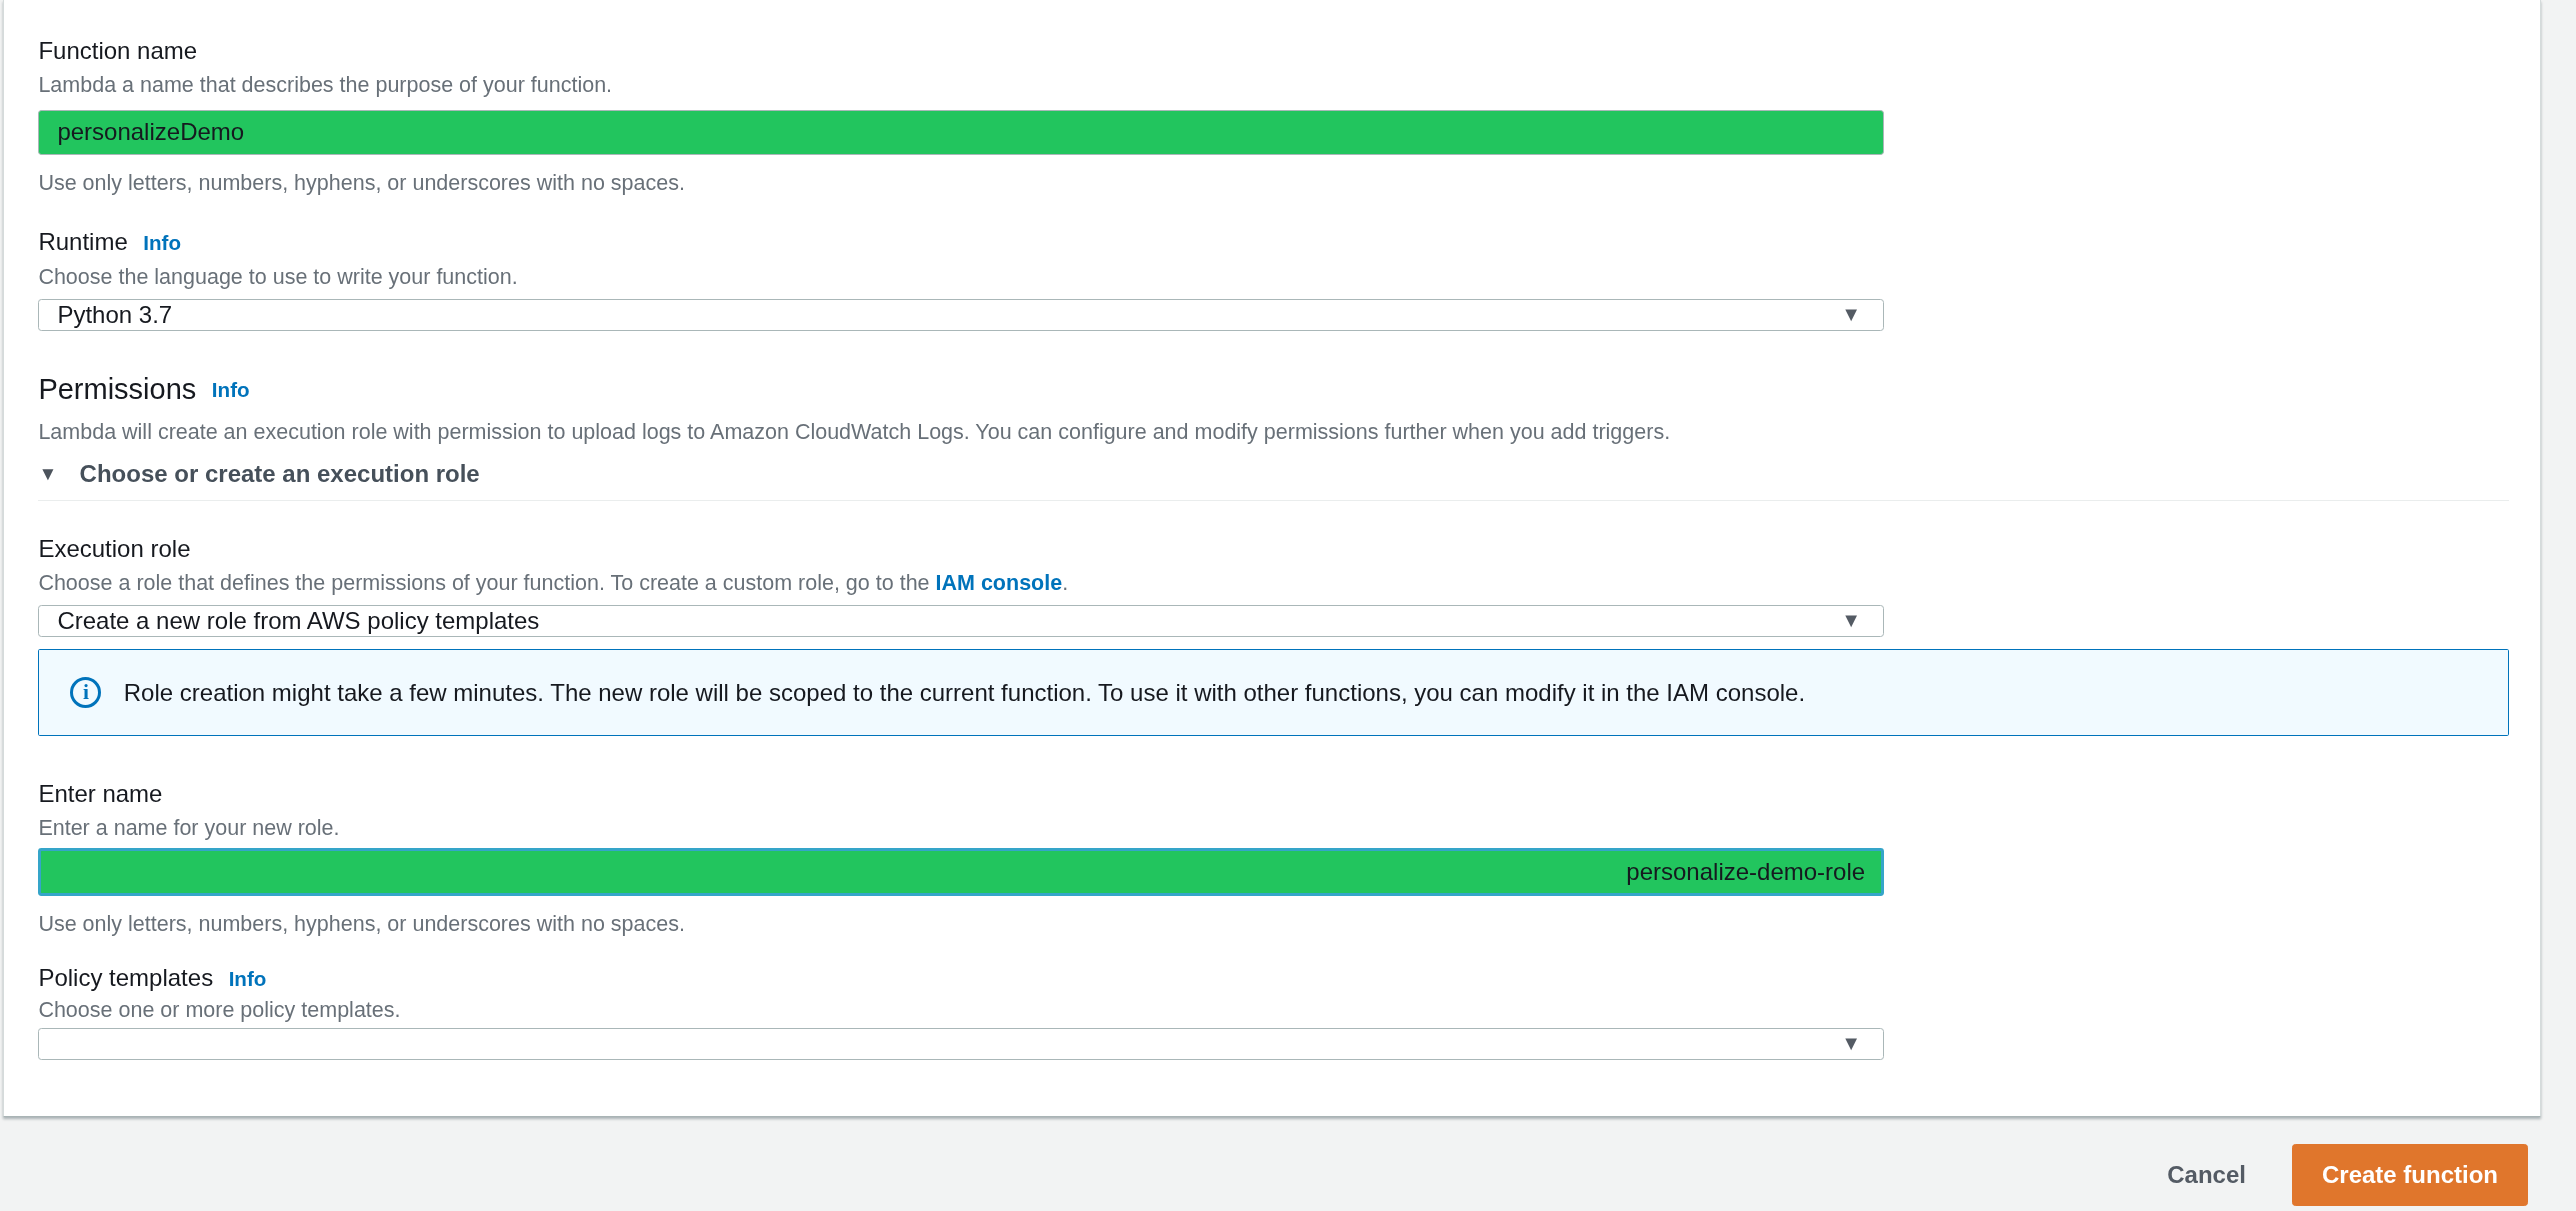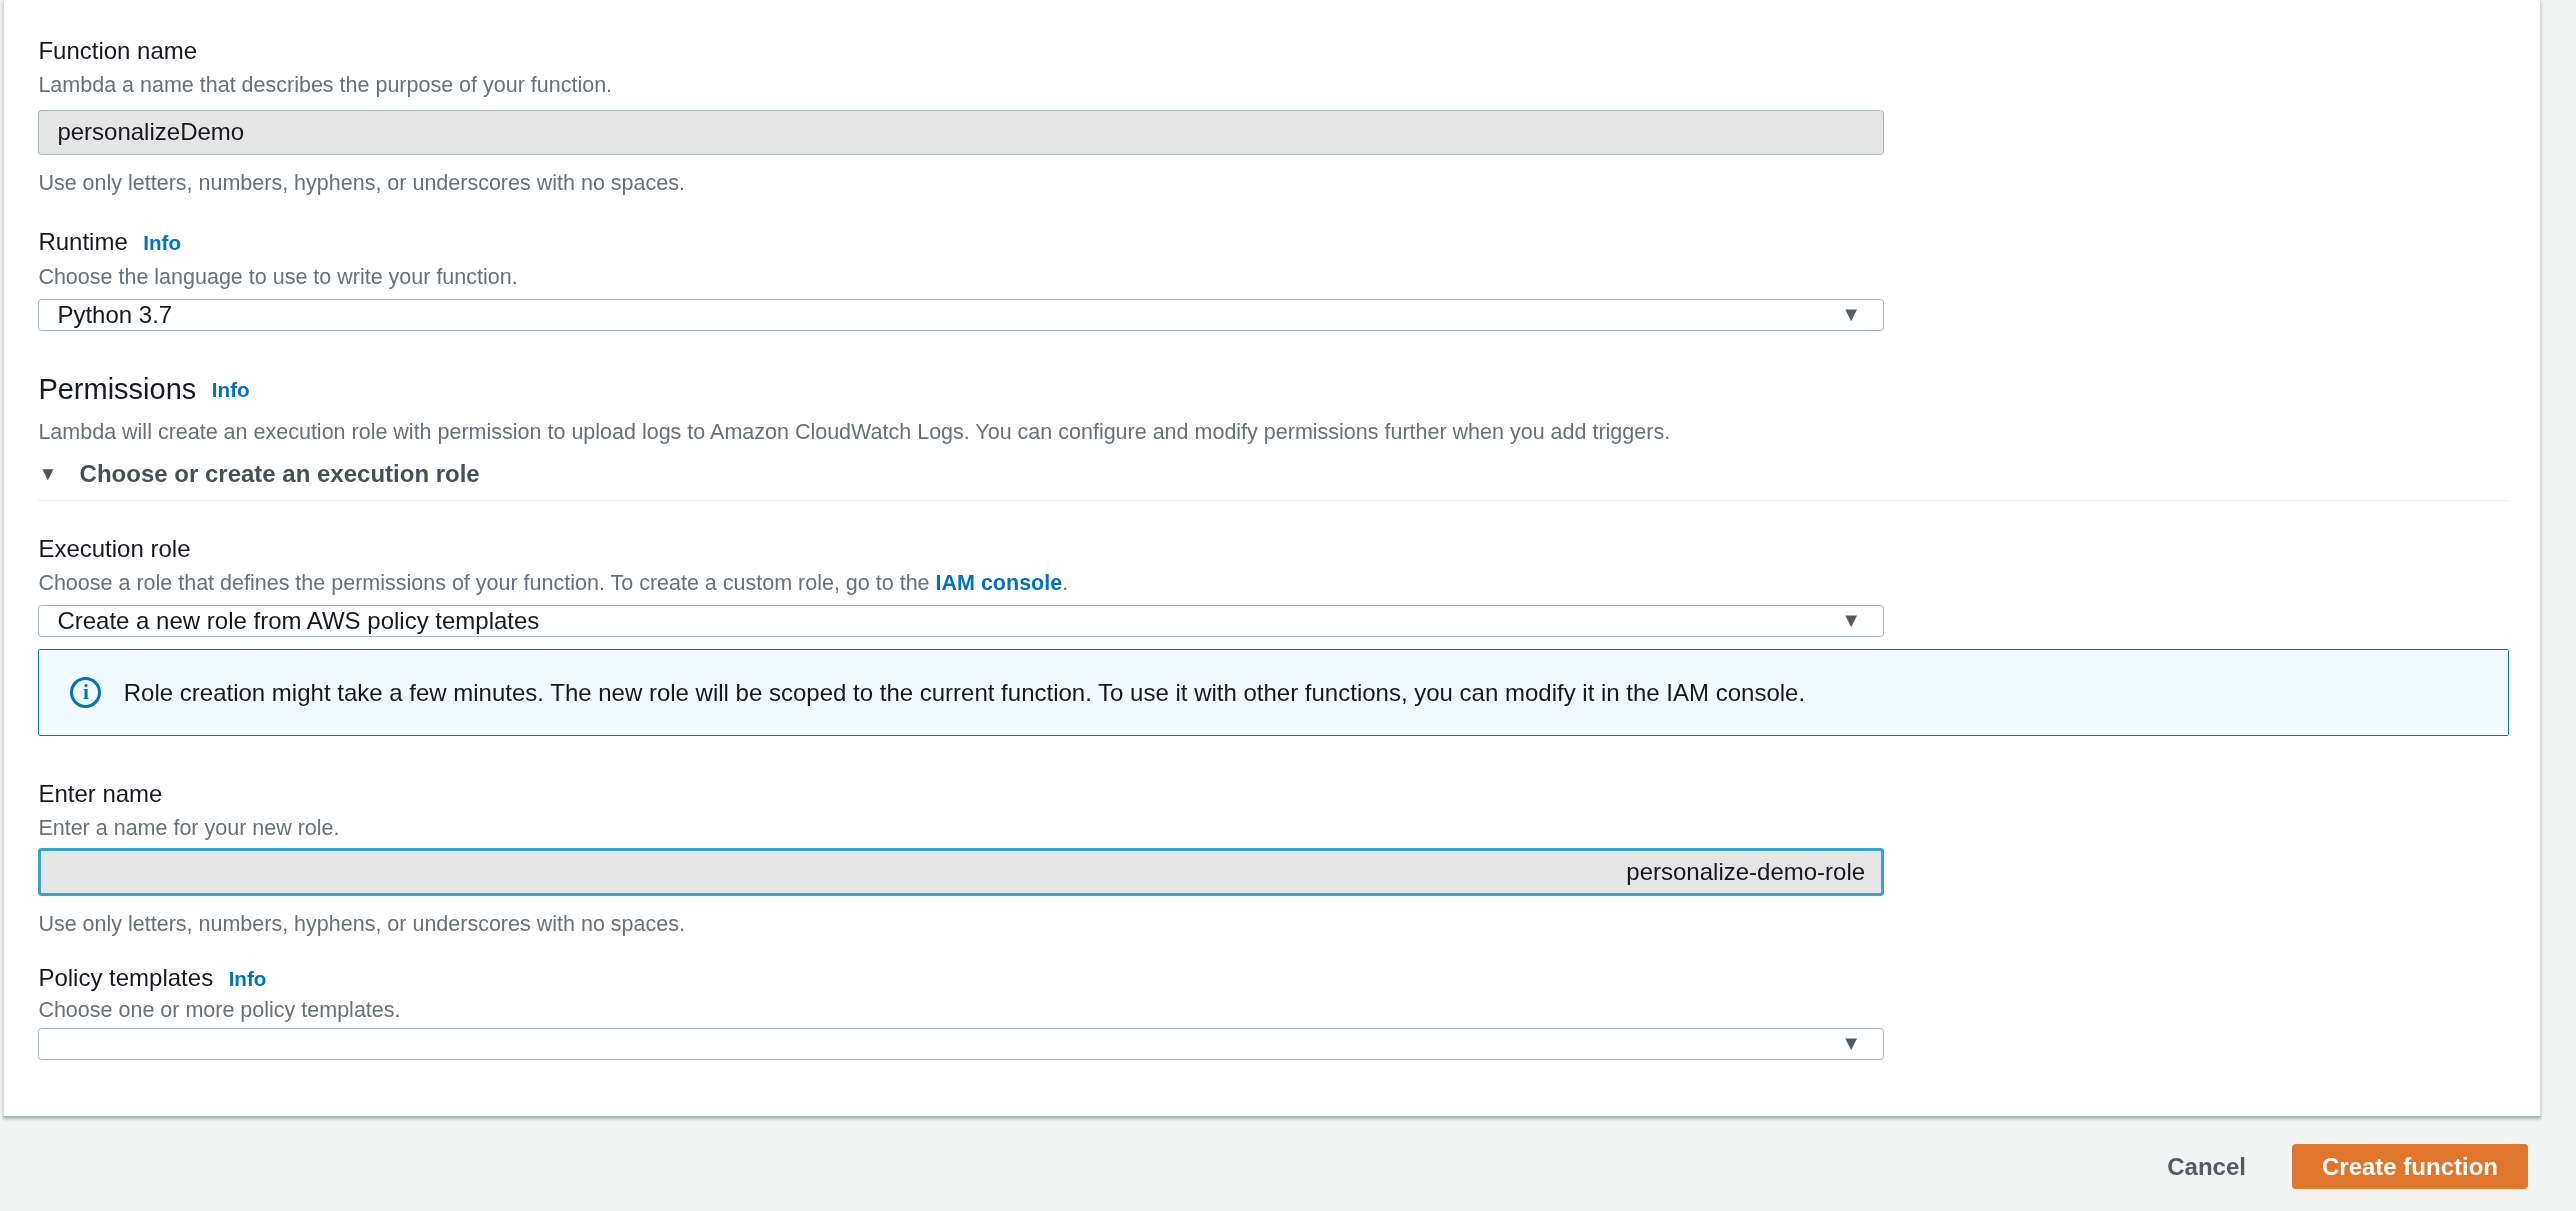--- a/index.html
+++ b/index.html
@@ -52,21 +52,21 @@
   .text-input {
     display: block;
     width: 1846px; height: 45px;
     margin-top: 12px;
     border: 1.7px solid #aab7b8;
     border-radius: 3.4px;
     padding: 0 18px;
     font-family: "Liberation Sans", sans-serif;
     font-size: 24px;
     color: #16191f;
-    background: #e5e5e5;
+    background: #22c55e;
     outline: none;
   }
   .text-input.focused {
     border: 3.4px solid #35a5c9;
     height: 48px;
     padding: 0 16.3px;
     text-align: right;
   }
   .select {
     width: 1846px; height: 32px;
@@ -137,21 +137,21 @@
   }
   .cancel-btn {
     font-size: 24px; font-weight: 700;
     color: #545b64;
     background: none; border: none;
     cursor: pointer;
     font-family: "Liberation Sans", sans-serif;
   }
   .create-btn {
     margin-left: 46px;
-    height: 45px;
+    height: 62px;
     padding: 0 29px;
     background: #e0762c;
     border: 1.7px solid #e0762c;
     border-radius: 3.4px;
     color: #ffffff;
     font-size: 24px; font-weight: 700;
     font-family: "Liberation Sans", sans-serif;
     cursor: pointer;
   }
 </style>

